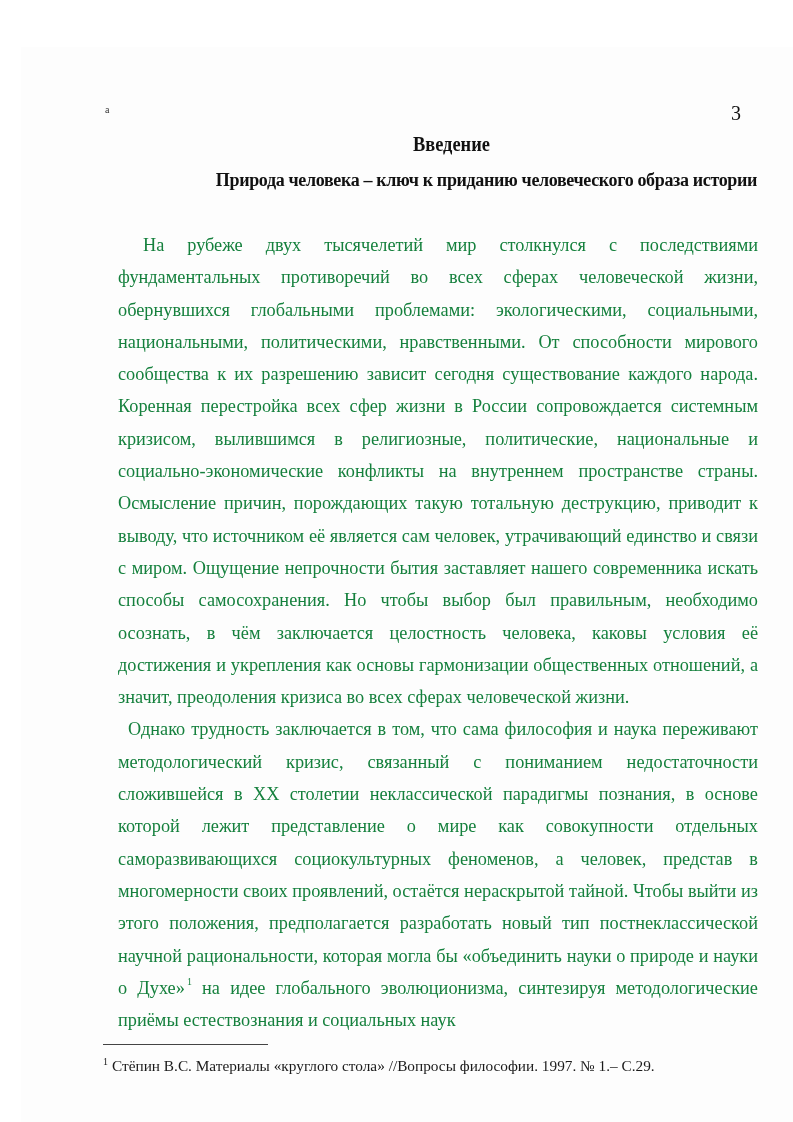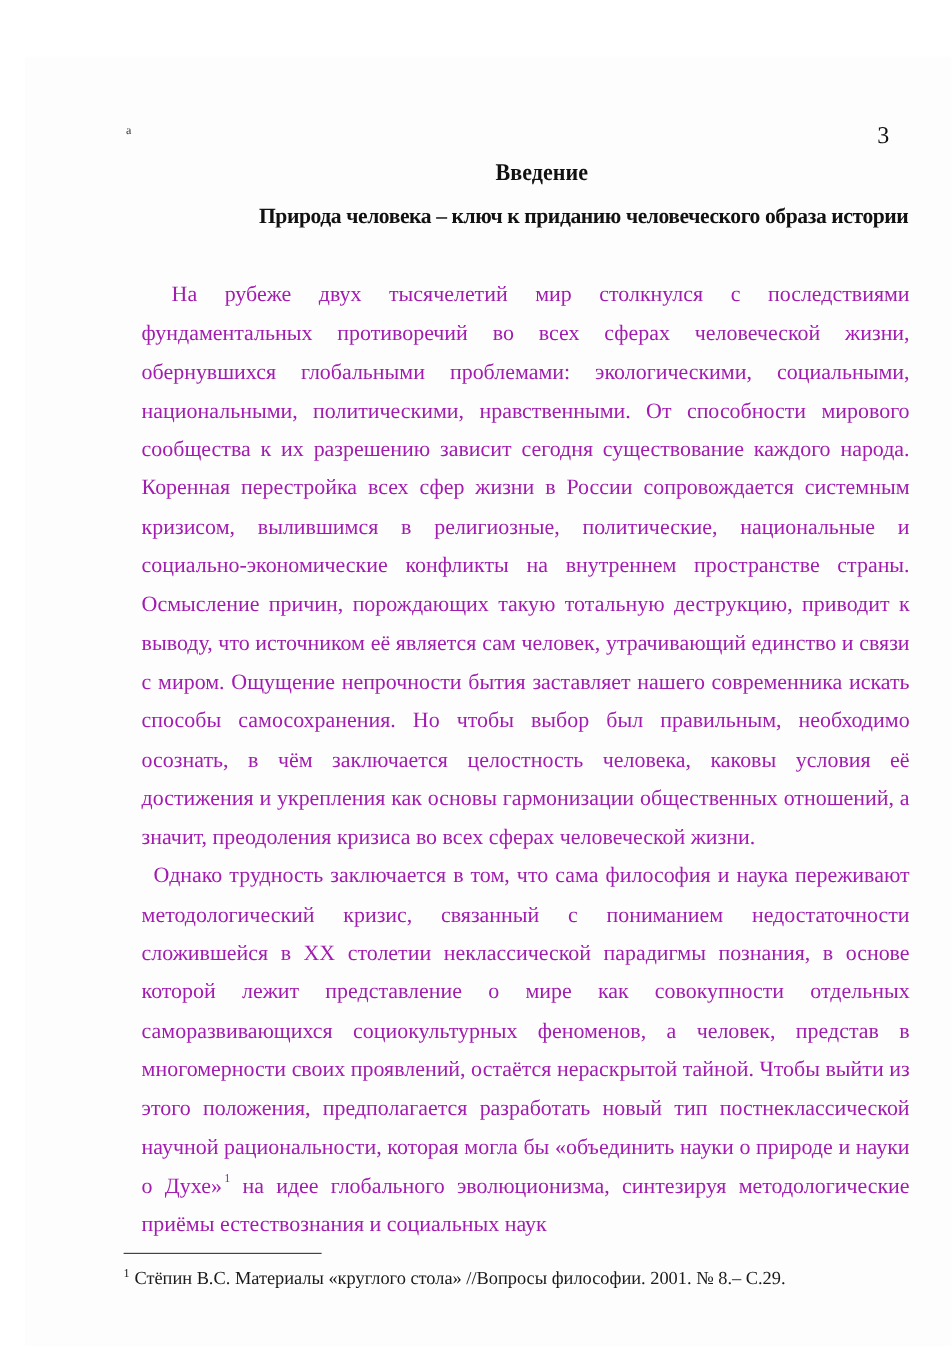--- a/index.html
+++ b/index.html
@@ -68,21 +68,21 @@
       letter-spacing: -0.35px;
     }
     .body-text {
       position: absolute;
       left: 118px;
       width: 640px;
       top: 229px;
       font-size: 18.3px;
       line-height: 32.3px;
       text-align: justify;
-      color: #a21caf;
+      color: #15803d;
     }
     .body-text p {
       margin: 0;
       text-align-last: left;
     }
     .body-text p.first {
       text-indent: 25px;
     }
     .body-text p.second {
       text-indent: 10px;
@@ -126,13 +126,13 @@
 
 <h1 class="title" style="margin:0;">Введение</h1>
 <h2 class="subtitle" style="margin:0;">Природа человека – ключ к приданию человеческого образа истории</h2>
 
 <div class="body-text">
   <p class="first">На рубеже двух тысячелетий мир столкнулся с последствиями фундаментальных противоречий во всех сферах человеческой жизни, обернувшихся глобальными проблемами: экологическими, социальными, национальными, политическими, нравственными. От способности мирового сообщества к их разрешению зависит сегодня существование каждого народа. Коренная перестройка всех сфер жизни в России сопровождается системным кризисом, вылившимся в религиозные, политические, национальные и социально-экономические конфликты на внутреннем пространстве страны. Осмысление причин, порождающих такую тотальную деструкцию, приводит к выводу, что источником её является сам человек, утрачивающий единство и связи с миром. Ощущение непрочности бытия заставляет нашего современника искать способы самосохранения. Но чтобы выбор был правильным, необходимо осознать, в чём заключается целостность человека, каковы условия её достижения и укрепления как основы гармонизации общественных отношений, а значит, преодоления кризиса во всех сферах человеческой жизни.</p>
   <p class="second"><span>Однако трудность заключается в том, что сама философия и наука переживают методологический кризис, связанный с пониманием недостаточности сложившейся в XX столетии неклассической парадигмы познания, в основе которой лежит представление о мире как совокупности отдельных саморазвивающихся социокультурных феноменов, а человек, представ в многомерности своих проявлений, остаётся нераскрытой тайной. Чтобы выйти из этого положения, предполагается разработать новый тип постнеклассической научной рациональности, которая могла бы «объединить науки о природе и науки о Духе»</span><sup class="fn-ref">1</sup><span> на идее глобального эволюционизма, синтезируя методологические приёмы естествознания и социальных наук</span></p>
 </div>
 
 <div class="footnote-rule"></div>
-<div class="footnote"><span class="fn-num">1</span><span>Стёпин В.С. Материалы «круглого стола» //Вопросы философии. 2001. № 8.– С.29.</span></div>
+<div class="footnote"><span class="fn-num">1</span><span>Стёпин В.С. Материалы «круглого стола» //Вопросы философии. 1997. № 1.– С.29.</span></div>
 
 </body></html>

